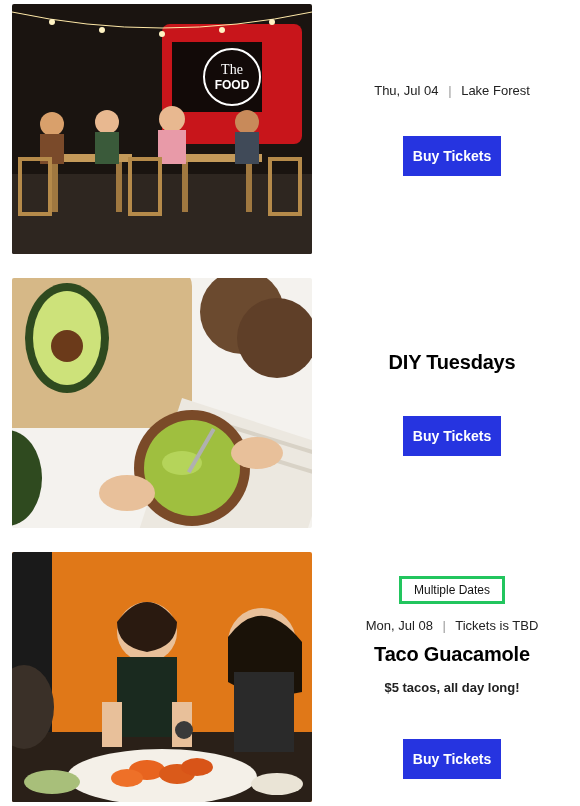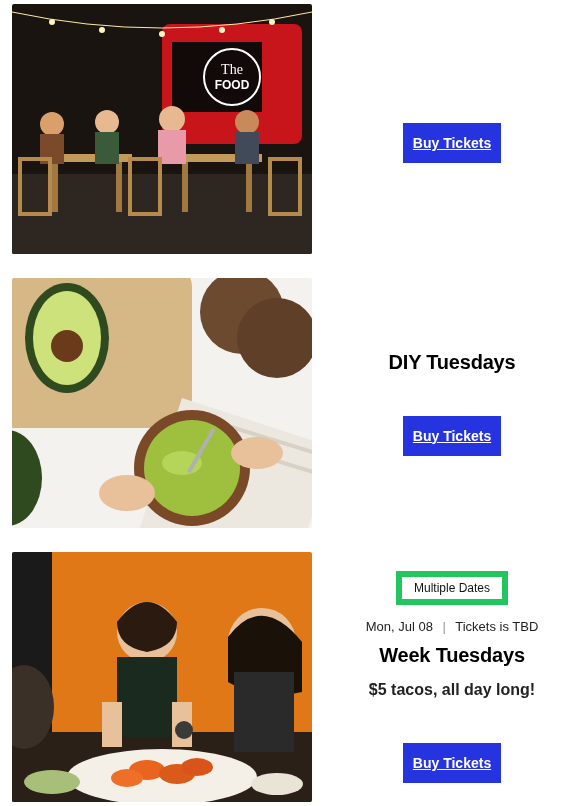--- a/index.html
+++ b/index.html
@@ -30,21 +30,21 @@
   }
   .event-info {
     flex: 1;
     display: flex;
     flex-direction: column;
     align-items: center;
     text-align: center;
     padding: 0 4px;
   }
   .badge {
-    border: 6px solid #22c55e;
+    border: 3px solid #22c55e;
     padding: 4px 12px;
     font-size: 12px;
     font-weight: 500;
     color: #111;
     margin-bottom: 14px;
     background: #fff;
   }
   .meta {
     font-size: 13px;
     color: #222;
@@ -57,35 +57,34 @@
     font-weight: 300;
   }
   .title {
     font-size: 20px;
     font-weight: 800;
     color: #000;
     margin-bottom: 14px;
     letter-spacing: -0.2px;
   }
   .subtitle {
-    font-size: 16px;
+    font-size: 13px;
     color: #222;
     font-weight: 600;
     margin-bottom: 16px;
   }
   .ticket-btn {
     background: #2634e0;
     color: #fff;
     border: none;
     padding: 12px 10px;
     font-size: 14px;
     font-weight: 600;
     cursor: pointer;
     margin-top: 28px;
-    text-decoration: underline;
   }
 
   
   .img1 svg, .img2 svg, .img3 svg { width: 100%; height: 100%; display: block; }
 </style>
 </head>
 <body>
 
 <div class="events-list">
 
@@ -123,20 +122,25 @@
           <rect x="146" y="126" width="28" height="34" fill="#e89aa8"></rect>
         <circle cx="235" cy="118" r="12" fill="#c88a5a"></circle>
           <rect x="223" y="128" width="24" height="32" fill="#404a58"></rect>
 
         <rect x="8" y="155" width="30" height="55" fill="none" stroke="#b58a4a" stroke-width="4"></rect>
         <rect x="118" y="155" width="30" height="55" fill="none" stroke="#b58a4a" stroke-width="4"></rect>
         <rect x="258" y="155" width="30" height="55" fill="none" stroke="#b58a4a" stroke-width="4"></rect>
       </svg>
     </div>
     <div class="event-info">
+      <div class="meta">
+        <span>Thu, Jul 04</span>
+        <span class="sep">|</span>
+        <span>Lake Forest</span>
+      </div>
       <button class="ticket-btn">Buy Tickets</button>
     </div>
   </div>
 
   <div class="event-row">
     <div class="event-image img2" aria-label="Top-down view of hands mashing guacamole in a bowl with avocados and bread on a cutting board">
       <svg viewBox="0 0 300 250" preserveAspectRatio="xMidYMid slice">
         <rect width="300" height="250" fill="#f4f2ee"></rect>
 
         <rect x="-20" y="-10" width="200" height="160" rx="18" fill="#d6b887"></rect>
@@ -198,19 +202,19 @@
         <circle cx="172" cy="178" r="9" fill="#3a3a3a"></circle>
       </svg>
     </div>
     <div class="event-info">
       <div class="badge">Multiple Dates</div>
       <div class="meta">
         <span>Mon, Jul 08</span>
         <span class="sep">|</span>
         <span>Tickets is TBD</span>
       </div>
-      <div class="title">Week Tuesdays</div>
+      <div class="title">Taco Guacamole</div>
       <div class="subtitle">$5 tacos, all day long!</div>
       <button class="ticket-btn">Buy Tickets</button>
     </div>
   </div>
 
 </div>
 
 </body></html>

